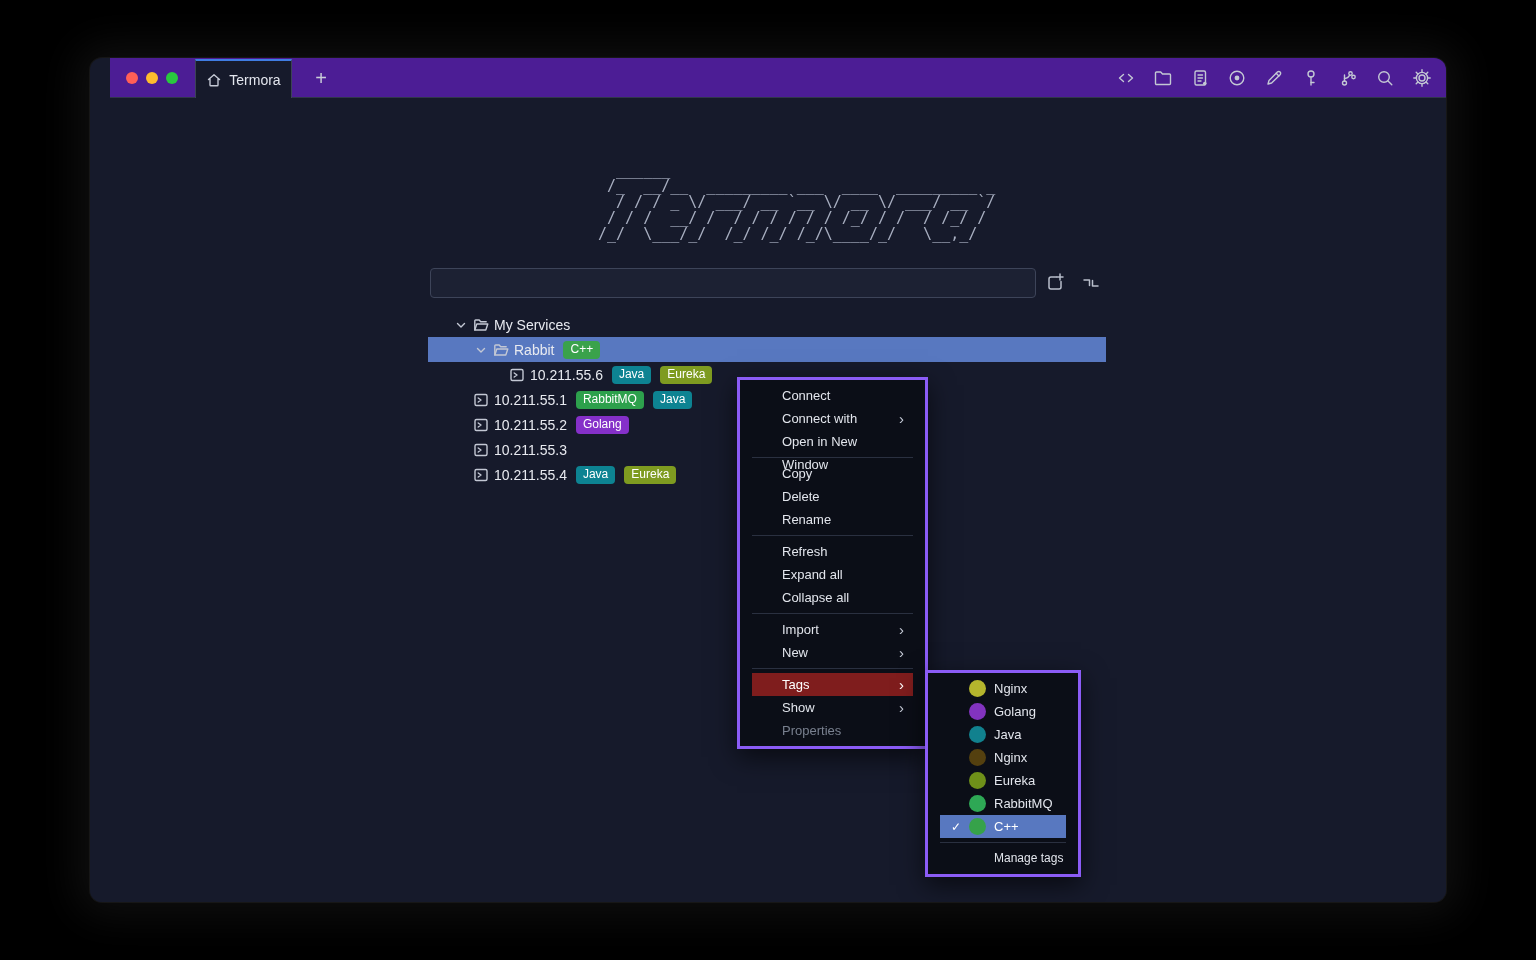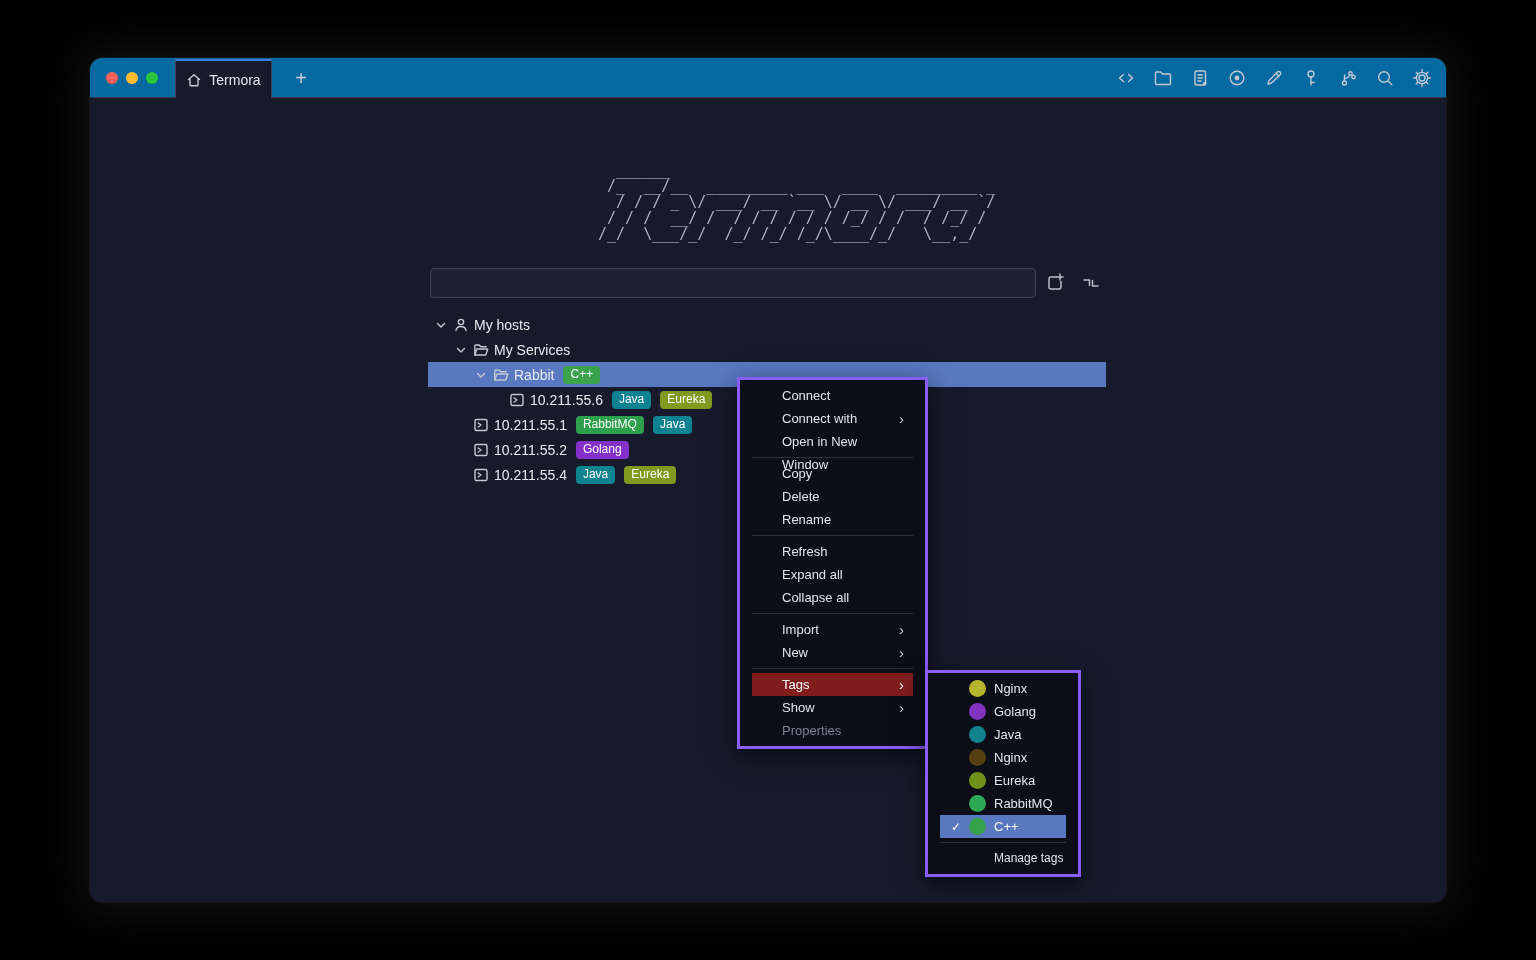--- a/index.html
+++ b/index.html
@@ -4,21 +4,21 @@
 <style>
   * { margin:0; padding:0; box-sizing:border-box; }
   html,body { width:1536px; height:960px; background:#000; overflow:hidden;
               font-family:"Liberation Sans", sans-serif; }
 
   .window { position:absolute; left:90px; top:58px; width:1356px; height:844px;
             background:#161a2b; border-radius:12px; overflow:hidden;
             box-shadow:0 0 0 1px rgba(255,255,255,0.05), 0 0 40px 14px rgba(150,150,150,0.10), 0 26px 60px rgba(0,0,0,0.85); }
 
   
-  .titlebar { position:relative; height:40px; background:#0369a1; }
+  .titlebar { position:relative; height:40px; background:#4c1d95;margin-left:20px; }
   .titlebar::after { content:""; position:absolute; left:0; right:0; bottom:0; height:1px; background:#30374a; }
   .traffic { position:absolute; left:16px; top:14px; display:flex; gap:8px; }
   .light { width:12px; height:12px; border-radius:50%; }
   .tab { position:absolute; left:85px; top:1px; height:39px; width:97px; z-index:3;
          background:#161a2b; border:1px solid #3c4356; border-bottom:none; border-top:2px solid #3f7ce2;
          display:flex; align-items:center; justify-content:center; gap:7px; color:#e3e6ee; font-size:14px; }
   .tab-plus { position:absolute; left:196px; top:0; height:40px; width:30px; z-index:2;
               display:flex; align-items:center; justify-content:center; color:#c9cdd8; font-size:20px; font-weight:300; }
   .toolbar { position:absolute; right:10px; top:0; height:40px; display:flex; align-items:center; gap:9px; }
   .tbtn { width:28px; height:28px; display:flex; align-items:center; justify-content:center; border-radius:5px; }
@@ -182,32 +182,20 @@
     </div>
     <div class="input-btn btn-collapse">
       <svg width="22" height="22" viewBox="0 0 22 22">
           <polyline points="4,8 9.5,8 9.5,13.5"></polyline>
           <polyline points="12.5,8.5 12.5,14 18,14"></polyline>
         </svg>
     </div>
 
     <div class="tree">
 
-      <div class="trow pad6">
-        <span class="chev">
-          <svg width="12" height="12" viewBox="0 0 12 12" class="icon-svg">
-              <polyline points="2.5,4.5 6,8 9.5,4.5"></polyline>
-            </svg>
-        </span>
-        <svg width="16" height="16" viewBox="0 0 16 16" class="icon-svg">
-          <circle cx="8" cy="5" r="2.6"></circle>
-            <path d="M3 13.5c.4-2.7 2.4-4 5-4s4.6 1.3 5 4"></path>
-        </svg>
-        <span>My hosts</span>
-      </div>
 
       <div class="trow pad26">
         <span class="chev">
           <svg width="12" height="12" viewBox="0 0 12 12" class="icon-svg">
               <polyline points="2.5,4.5 6,8 9.5,4.5"></polyline>
             </svg>
         </span>
         <svg width="16" height="16" viewBox="0 0 16 16" class="icon-svg">
           <path d="M1.8 13V3.8a.8.8 0 0 1 .8-.8h3.6l1.5 1.7h5.5"></path>
             <path d="M1.8 13l2-6h11l-2 6z"></path>
@@ -251,20 +239,27 @@
 
       <div class="trow pad45">
         <svg width="16" height="16" viewBox="0 0 16 16" class="icon-svg">
           <rect x="2" y="2.5" width="12" height="11" rx="1.5"></rect>
             <polyline points="5.2,6 8,8 5.2,10"></polyline>
         </svg>
         <span>10.211.55.2</span>
         <span class="badge" style="background-color: rgb(133, 48, 201);">Golang</span>
       </div>
 
+      <div class="trow pad45">
+        <svg width="16" height="16" viewBox="0 0 16 16" class="icon-svg">
+          <rect x="2" y="2.5" width="12" height="11" rx="1.5"></rect>
+            <polyline points="5.2,6 8,8 5.2,10"></polyline>
+        </svg>
+        <span>10.211.55.3</span>
+      </div>
 
       <div class="trow pad45">
         <svg width="16" height="16" viewBox="0 0 16 16" class="icon-svg">
           <rect x="2" y="2.5" width="12" height="11" rx="1.5"></rect>
             <polyline points="5.2,6 8,8 5.2,10"></polyline>
         </svg>
         <span>10.211.55.4</span>
         <span class="badge" style="background-color: rgb(13, 131, 146);">Java</span>
         <span class="badge" style="background-color: rgb(126, 155, 32);">Eureka</span>
       </div>

